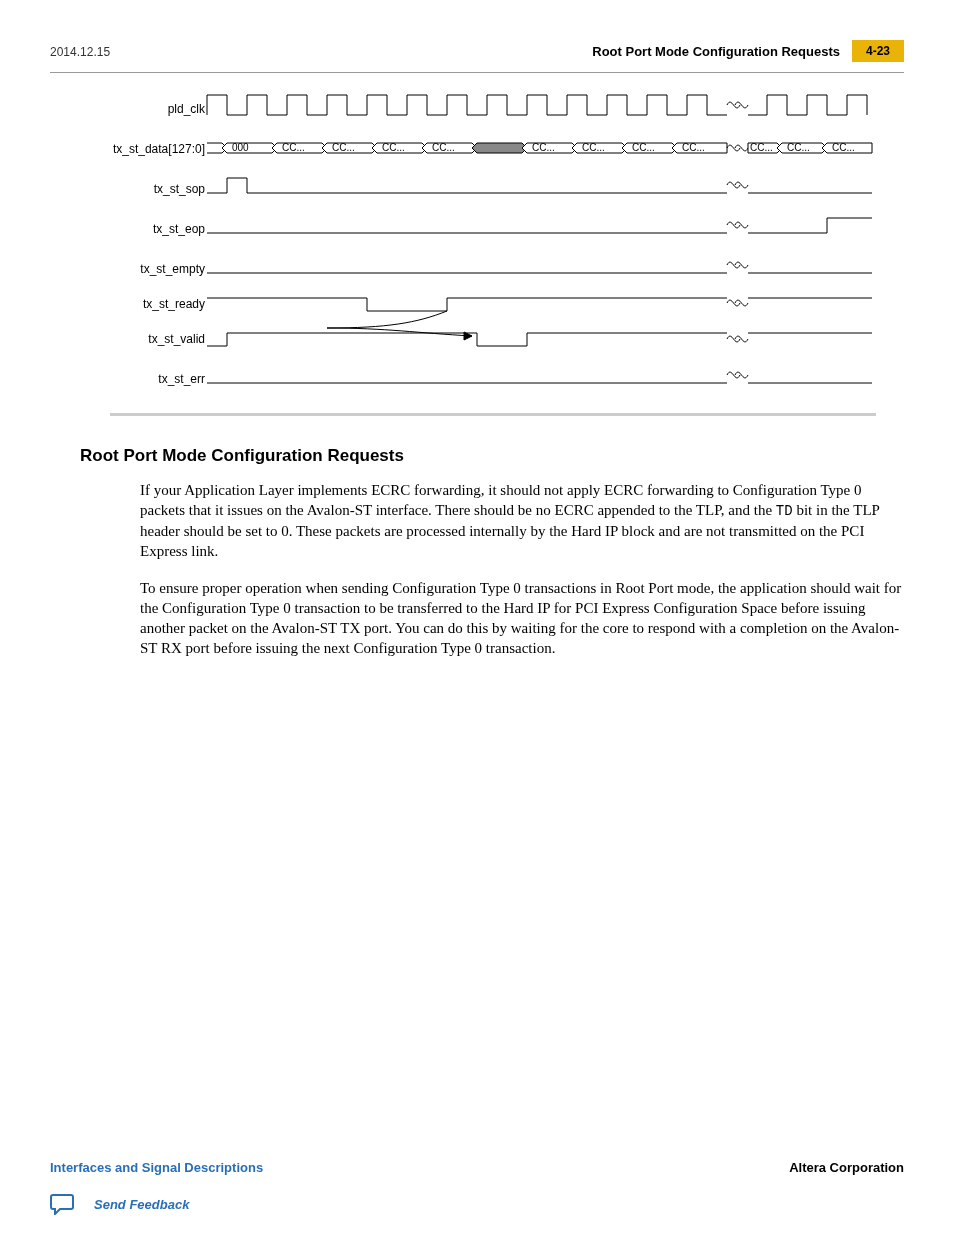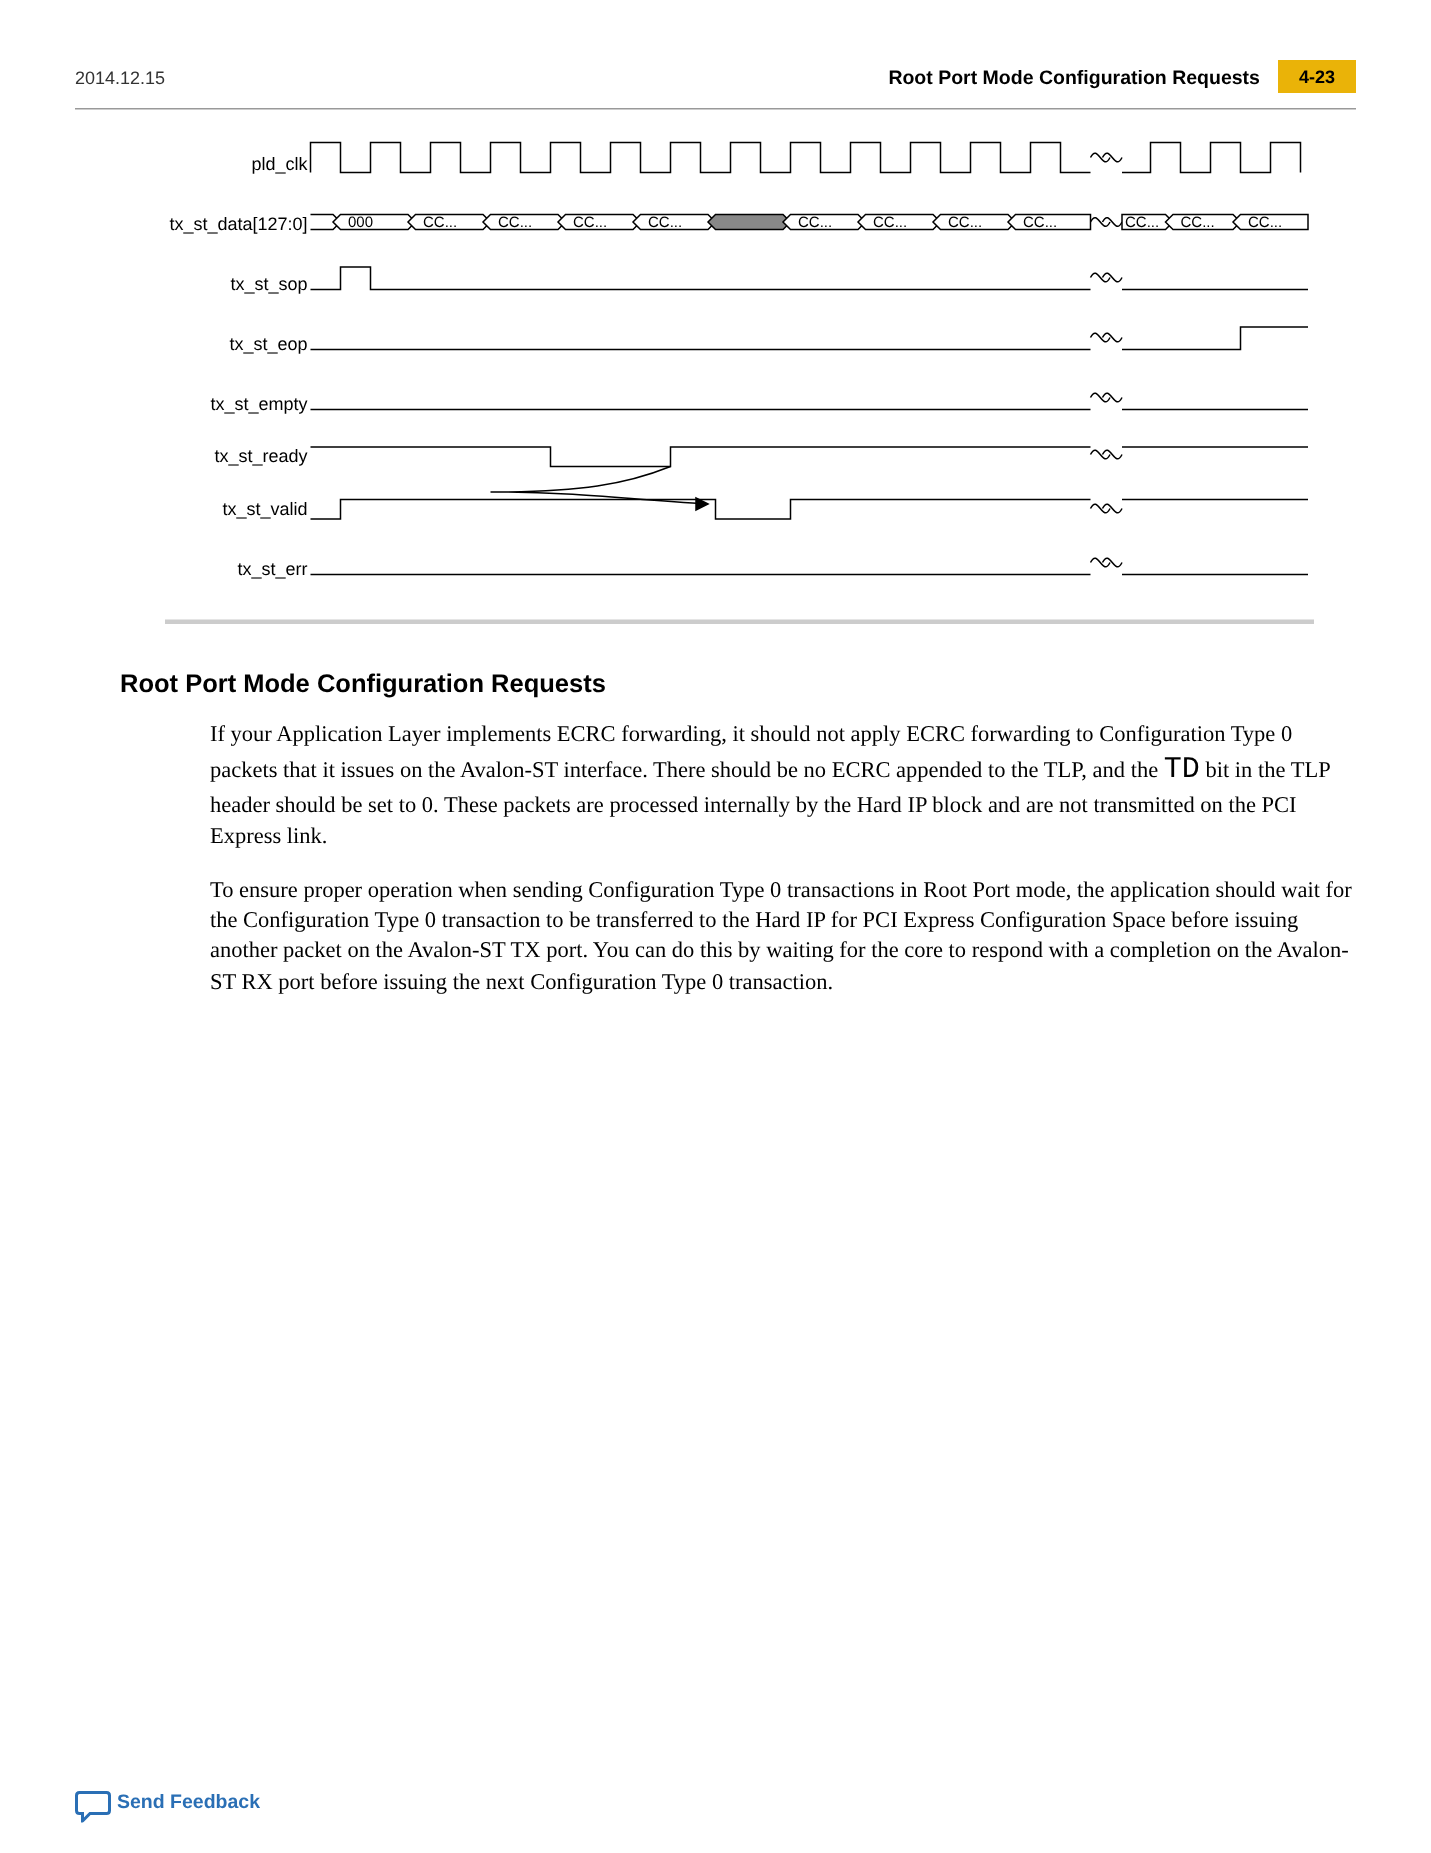--- a/index.html
+++ b/index.html
@@ -70,21 +70,21 @@
   }
   .body-text {
     margin: 0 0 16px 90px;
     width: 770px;
     font-size: 15px;
     line-height: 1.35;
     color: #000;
   }
   .td-code {
     font-family: 'Courier New', monospace;
-    font-size: 20px;
+    font-size: 14px;
   }
   .footer {
     position: absolute;
     bottom: 60px;
     left: 50px;
     right: 50px;
     display: flex;
     justify-content: space-between;
     font-family: Arial, Helvetica, sans-serif;
     font-size: 13px;
@@ -95,23 +95,24 @@
   }
   .footer-right {
     color: #000;
     font-weight: bold;
   }
   .feedback-row {
     position: absolute;
     bottom: 20px;
     left: 50px;
     display: flex;
-    align-items: flex-start;
-    gap: 4px;
-    font-family: Arial, Helvetica, sans-serif;
+    align-items: center;
+    gap: 20px;
+    font-family: Arial, Helvetica, sans-serif;
+    font-style: italic;
   }
   .feedback-icon {
     width: 24px;
     height: 22px;
   }
   .feedback-text {
     color: #2a6fb5;
     font-weight: bold;
     font-size: 13px;
   }
@@ -241,20 +242,24 @@
   <div class="diagram-bottom-bar"></div>
 
   <h2 class="section-heading">Root Port Mode Configuration Requests</h2>
 
   <p class="body-text">
     <span>If your Application Layer implements ECRC forwarding, it should not apply ECRC forwarding to Configuration Type 0 packets that it issues on the Avalon-ST interface. There should be no ECRC appended to the TLP, and the </span><span class="td-code">TD</span><span> bit in the TLP header should be set to 0. These packets are processed internally by the Hard IP block and are not transmitted on the PCI Express link.</span>
   </p>
 
   <p class="body-text">To ensure proper operation when sending Configuration Type 0 transactions in Root Port mode, the application should wait for the Configuration Type 0 transaction to be transferred to the Hard IP for PCI Express Configuration Space before issuing another packet on the Avalon-ST TX port. You can do this by waiting for the core to respond with a completion on the Avalon-ST RX port before issuing the next Configuration Type 0 transaction.</p>
 
+  <div class="footer">
+    <div class="footer-left">Interfaces and Signal Descriptions</div>
+    <div class="footer-right">Altera Corporation</div>
+  </div>
 
   <div class="feedback-row">
     <svg class="feedback-icon" viewBox="0 0 24 22">
       <path d="M3 2 L21 2 Q23 2 23 4 L23 14 Q23 16 21 16 L10 16 L5 21 L5 16 L3 16 Q1 16 1 14 L1 4 Q1 2 3 2 Z" fill="none" stroke="#2a6fb5" stroke-width="2"></path>
     </svg>
     <span class="feedback-text">Send Feedback</span>
   </div>
 
 </div>
 

